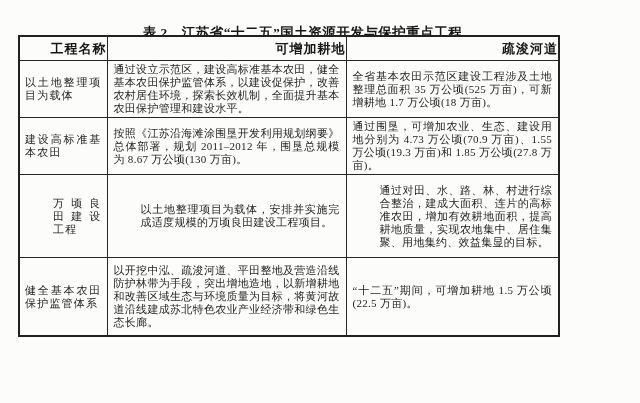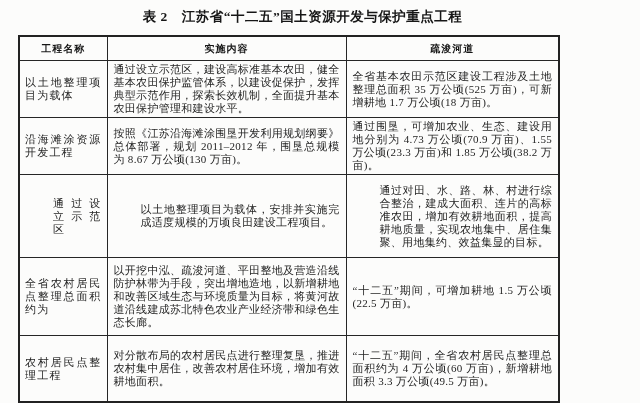--- a/index.html
+++ b/index.html
@@ -12,21 +12,21 @@
     color: #1e1e1e;
     overflow: hidden;
   }
   .page {
     position: relative;
     width: 640px;
     height: 403px;
   }
   .caption {
     position: absolute;
-    top: 8px;
+    top: 24px;
     left: 30px;
     width: 545px;
     text-align: center;
     font-size: 13.5px;
     font-weight: bold;
     letter-spacing: 0.5px;
     color: #161616;
     white-space: nowrap;
   }
   table.doc-table {
@@ -42,23 +42,23 @@
     border: 1px solid #262626;
   }
   table.doc-table {
     border: 2px solid #222222;
   }
   col.c-name   { width: 88px;  }
   col.c-content{ width: 239px; }
   col.c-result { width: 213px; }
   th {
     height: 23px;
-    font-size: 10px;
+    font-size: 13px;
     font-weight: bold;
-    text-align: center;
+    text-align: right;
     vertical-align: middle;
     letter-spacing: 1px;
     color: #161616;
     padding: 0;
   }
   td {
     font-size: 11px;
     line-height: 13px;
     vertical-align: middle;
     color: #242424;
@@ -86,46 +86,41 @@
 
   <table class="doc-table">
     <colgroup>
       <col class="c-name">
       <col class="c-content">
       <col class="c-result">
     </colgroup>
     <thead>
       <tr>
         <th>工程名称</th>
-        <th>实施内容</th>
+        <th>可增加耕地</th>
         <th>疏浚河道</th>
       </tr>
     </thead>
     <tbody>
       <tr class="r0">
         <td class="name">以土地整理项目为载体</td>
-        <td>通过设立示范区，建设高标准基本农田，健全基本农田保护监管体系，以建设促保护，发挥典型示范作用，探索长效机制，全面提升基本农田保护管理和建设水平。</td>
+        <td>通过设立示范区，建设高标准基本农田，健全基本农田保护监管体系，以建设促保护，改善农村居住环境，探索长效机制，全面提升基本农田保护管理和建设水平。</td>
         <td>全省基本农田示范区建设工程涉及土地整理总面积 35 万公顷(525 万亩)，可新增耕地 1.7 万公顷(18 万亩)。</td>
       </tr>
       <tr class="r1">
-        <td class="name">沿海滩涂资源开发工程</td>
+        <td class="name">建设高标准基本农田</td>
         <td>按照《江苏沿海滩涂围垦开发利用规划纲要》总体部署，规划 2011–2012 年，围垦总规模为 8.67 万公顷(130 万亩)。</td>
-        <td>通过围垦，可增加农业、生态、建设用地分别为 4.73 万公顷(70.9 万亩)、1.55 万公顷(23.3 万亩)和 1.85 万公顷(38.2 万亩)。</td>
+        <td>通过围垦，可增加农业、生态、建设用地分别为 4.73 万公顷(70.9 万亩)、1.55 万公顷(19.3 万亩)和 1.85 万公顷(27.8 万亩)。</td>
       </tr>
       <tr class="r2">
-        <td class="name">通过设立示范区</td>
+        <td class="name">万顷良田建设工程</td>
         <td>以土地整理项目为载体，安排并实施完成适度规模的万顷良田建设工程项目。</td>
         <td>通过对田、水、路、林、村进行综合整治，建成大面积、连片的高标准农田，增加有效耕地面积，提高耕地质量，实现农地集中、居住集聚、用地集约、效益集显的目标。</td>
       </tr>
       <tr class="r3">
-        <td class="name">全省农村居民点整理总面积约为</td>
+        <td class="name">健全基本农田保护监管体系</td>
         <td>以开挖中泓、疏浚河道、平田整地及营造沿线防护林带为手段，突出增地造地，以新增耕地和改善区域生态与环境质量为目标，将黄河故道沿线建成苏北特色农业产业经济带和绿色生态长廊。</td>
         <td>“十二五”期间，可增加耕地 1.5 万公顷(22.5 万亩)。</td>
-      </tr>
-      <tr class="r4">
-        <td class="name">农村居民点整理工程</td>
-        <td>对分散布局的农村居民点进行整理复垦，推进农村集中居住，改善农村居住环境，增加有效耕地面积。</td>
-        <td>“十二五”期间，全省农村居民点整理总面积约为 4 万公顷(60 万亩)，新增耕地面积 3.3 万公顷(49.5 万亩)。</td>
       </tr>
     </tbody>
   </table>
 
 </div>
 
 </body></html>

